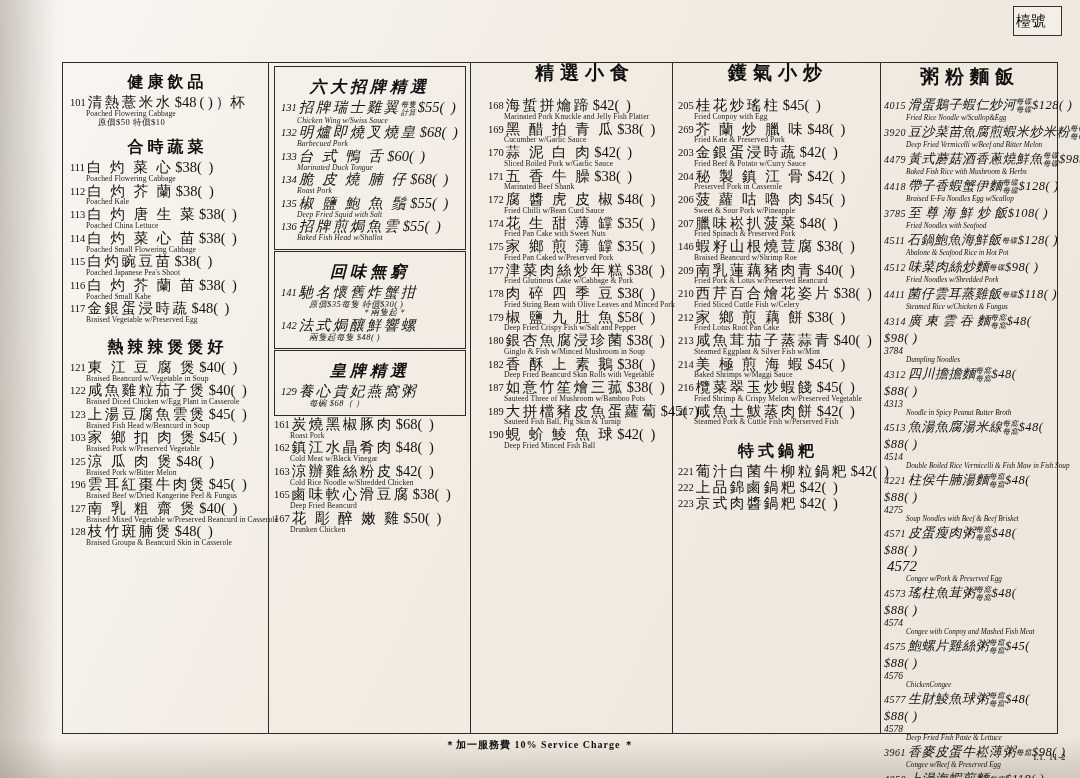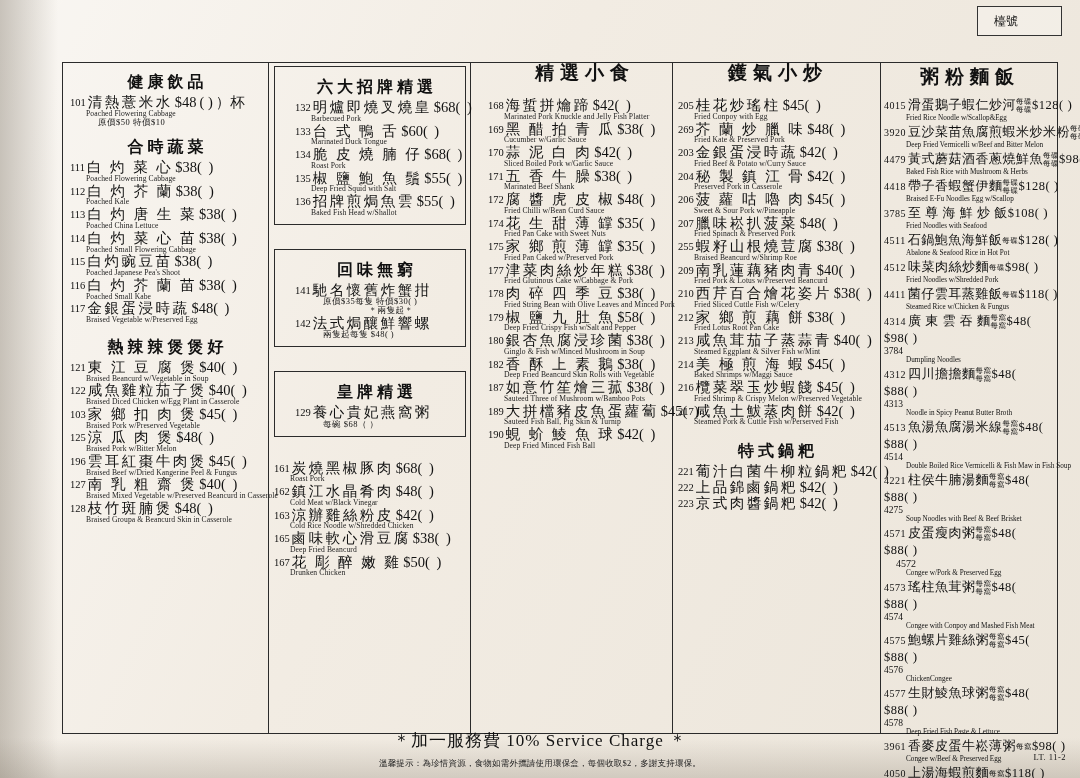--- a/index.html
+++ b/index.html
@@ -18,23 +18,23 @@
       #f2ece3;
   }
   .shadow-left{position:absolute;left:0;top:0;width:58px;height:100%;background:linear-gradient(to right, rgba(120,110,95,0.38), rgba(120,110,95,0));}
   .shadow-bottom{position:absolute;left:0;bottom:0;height:40px;width:100%;background:linear-gradient(to top, rgba(120,110,95,0.25), rgba(120,110,95,0));}
   .box{
     position:absolute;
     border:1.5px solid #2b2b2b;
     box-sizing:border-box;
   }
   .tablenum{
-    position:absolute;right:18px;top:6px;width:85px;height:30px;
+    position:absolute;right:18px;top:6px;width:49px;height:30px;
     border:1.3px solid #333;box-sizing:border-box;
-    font-size:12px;line-height:28px;padding-left:16px;
+    font-size:15px;line-height:28px;padding-left:2px;
     background:rgba(255,255,255,0.25);
   }
   .frame{left:62px;top:62px;width:996px;height:672px;}
   .vline{position:absolute;top:62px;width:0;border-left:1.4px solid #2b2b2b;height:672px;}
   .colhead{
     text-align:center;font-weight:bold;font-size:19px;letter-spacing:6px;
     margin-top:2px;
   }
   .secthead{
     text-align:center;font-weight:bold;font-size:16px;letter-spacing:4px;
@@ -46,30 +46,30 @@
     margin:0 0 1px 0;
     line-height:1.02;
   }
   .zh{font-size:14.5px;white-space:nowrap;}
   .zh .no{font-size:10.5px;vertical-align:1px;margin-right:2px;letter-spacing:0;}
   .zh .nm{letter-spacing:2.5px;}
   .zh .pr{letter-spacing:0;margin-left:2px;}
   .zh .paren{letter-spacing:0;margin-left:3px;}
   .en{font-size:7.6px;letter-spacing:0.1px;color:#222;margin-left:16px;white-space:nowrap;font-family:"Liberation Serif",serif;}
   .sub{font-size:8.5px;margin-left:28px;letter-spacing:0.5px;}
-  .boxed{border:1.4px solid #2b2b2b;box-sizing:border-box;padding:4px 6px 6px 20px;margin-bottom:24px;}
-  .r-item{position:relative;margin-bottom:1px;}
+  .boxed{border:1.4px solid #2b2b2b;box-sizing:border-box;padding:4px 6px 6px 6px;margin-bottom:1px;font-style:italic;}
+  .r-item{position:relative;margin-bottom:1px;font-style:italic;}
   .r-zh{font-size:13px;white-space:nowrap;letter-spacing:0.5px;}
   .r-zh .no{font-size:10px;margin-right:2px;}
   .r-en{font-size:7.2px;margin-left:22px;white-space:nowrap;}
   .r-price{font-size:12.5px;}
   .tag{font-size:7.5px;display:inline-block;line-height:1.05;text-align:center;vertical-align:middle;}
   .footer{
     position:absolute;left:0;right:0;bottom:26px;text-align:center;
-    font-size:17px;font-weight:normal;letter-spacing:1px;
+    font-size:10px;font-weight:bold;letter-spacing:1px;
   }
   .footer2{
     position:absolute;left:0;right:0;bottom:8px;text-align:center;
     font-size:8.5px;letter-spacing:0.2px;color:#222;
   }
   .lt{position:absolute;right:14px;bottom:16px;font-size:8.5px;letter-spacing:0.5px;}
   .center{text-align:center;}
 </style>
 </head>
 <body>
@@ -127,20 +127,24 @@
       <div class="secthead">熱辣辣煲煲好</div>
       <div class="item ">
         <div class="zh"><span class="no">121</span><span class="nm">東 江 豆 腐 煲</span><span class="pr">$40(</span><span class="paren">  )</span></div>
         <div class="en">Braised Beancurd w/Vegetable in Soup</div>
       </div>
       <div class="item ">
         <div class="zh"><span class="no">122</span><span class="nm">咸魚雞粒茄子煲</span><span class="pr">$40(</span><span class="paren">  )</span></div>
         <div class="en">Braised Diced Chicken w/Egg Plant in Casserole</div>
       </div>
       <div class="item ">
+        <div class="zh"><span class="no">123</span><span class="nm">上湯豆腐魚雲煲</span><span class="pr">$45(</span><span class="paren">  )</span></div>
+        <div class="en">Braised Fish Head w/Beancurd in Soup</div>
+      </div>
+      <div class="item ">
         <div class="zh"><span class="no">103</span><span class="nm">家 鄉 扣 肉 煲</span><span class="pr">$45(</span><span class="paren">  )</span></div>
         <div class="en">Braised Pork w/Preserved Vegetable</div>
       </div>
       <div class="item ">
         <div class="zh"><span class="no">125</span><span class="nm">涼 瓜 肉 煲</span><span class="pr">$48(</span><span class="paren">  )</span></div>
         <div class="en">Braised Pork w/Bitter Melon</div>
       </div>
       <div class="item ">
         <div class="zh"><span class="no">196</span><span class="nm">雲耳紅棗牛肉煲</span><span class="pr">$45(</span><span class="paren">  )</span></div>
         <div class="en">Braised Beef w/Dried Kangerine Peel &amp; Fungus</div>
@@ -152,20 +156,24 @@
       <div class="item ">
         <div class="zh"><span class="no">128</span><span class="nm">枝竹斑腩煲</span><span class="pr">$48(</span><span class="paren">  )</span></div>
         <div class="en">Braised Groupa &amp; Beancurd Skin in Casserole</div>
       </div>
     </div>
 
   <div class="col" id="c2" style="left:274px;top:66px;width:192px;">
       <div class="boxed">
         <div class="secthead">六大招牌精選</div>
         <div class="item ">
+          <div class="zh"><span class="no">131</span><span class="nm">招牌瑞士雞翼</span><span class="tag">每隻<br>計算</span><span class="pr">$55(</span><span class="paren">  )</span></div>
+          <div class="en">Chicken Wing w/Swiss Sauce</div>
+        </div>
+        <div class="item ">
           <div class="zh"><span class="no">132</span><span class="nm">明爐即燒叉燒皇</span><span class="pr">$68(</span><span class="paren">  )</span></div>
           <div class="en">Barbecued Pork</div>
         </div>
         <div class="item ">
           <div class="zh"><span class="no">133</span><span class="nm">台 式 鴨 舌</span><span class="pr">$60(</span><span class="paren">  )</span></div>
           <div class="en">Marinated Duck Tongue</div>
         </div>
         <div class="item ">
           <div class="zh"><span class="no">134</span><span class="nm">脆 皮 燒 腩 仔</span><span class="pr">$68(</span><span class="paren">  )</span></div>
           <div class="en">Roast Pork</div>
@@ -306,21 +314,21 @@
       </div>
       <div class="item ">
         <div class="zh"><span class="no">206</span><span class="nm">菠 蘿 咕 嚕 肉</span><span class="pr">$45(</span><span class="paren">  )</span></div>
         <div class="en">Sweet &amp; Sour Pork w/Pineapple</div>
       </div>
       <div class="item ">
         <div class="zh"><span class="no">207</span><span class="nm">臘味崧扒菠菜</span><span class="pr">$48(</span><span class="paren">  )</span></div>
         <div class="en">Fried Spinach &amp; Preserved Pork</div>
       </div>
       <div class="item ">
-        <div class="zh"><span class="no">255</span><span class="nm">蝦籽山根燒荳腐</span><span class="pr">$38(</span><span class="paren">  )</span></div>
+        <div class="zh"><span class="no">146</span><span class="nm">蝦籽山根燒荳腐</span><span class="pr">$38(</span><span class="paren">  )</span></div>
         <div class="en">Braised Beancurd w/Shrimp Roe</div>
       </div>
       <div class="item ">
         <div class="zh"><span class="no">209</span><span class="nm">南乳蓮藕豬肉青</span><span class="pr">$40(</span><span class="paren">  )</span></div>
         <div class="en">Fried Pork &amp; Lotus w/Preserved Beancurd</div>
       </div>
       <div class="item ">
         <div class="zh"><span class="no">210</span><span class="nm">西芹百合燴花姿片</span><span class="pr">$38(</span><span class="paren">  )</span></div>
         <div class="en">Fried Sliced Cuttle Fish w/Celery</div>
       </div>
@@ -407,21 +415,21 @@
         <div class="no" style="font-size:9.5px;margin-left:0">4514</div>
         <div class="r-en">Double Boiled Rice Vermicelli &amp; Fish Maw in Fish Soup</div>
       </div>
       <div class="r-item">
         <div class="r-zh"><span class="no">4221</span><span>柱侯牛腩湯麵</span><span class="tag">每窩<br>每窩</span><span class="r-price">$48(<br>$88(</span><span class="paren">  )</span></div>
         <div class="no" style="font-size:9.5px;margin-left:0">4275</div>
         <div class="r-en">Soup Noodles with Beef &amp; Beef Brisket</div>
       </div>
       <div class="r-item">
         <div class="r-zh"><span class="no">4571</span><span>皮蛋瘦肉粥</span><span class="tag">每窩<br>每窩</span><span class="r-price">$48(<br>$88(</span><span class="paren">  )</span></div>
-        <div class="no" style="font-size:10px;margin-left:12px">4572</div>
+        <div class="no" style="font-size:15px;margin-left:3px">4572</div>
         <div class="r-en">Congee w/Pork &amp; Preserved Egg</div>
       </div>
       <div class="r-item">
         <div class="r-zh"><span class="no">4573</span><span>瑤柱魚茸粥</span><span class="tag">每窩<br>每窩</span><span class="r-price">$48(<br>$88(</span><span class="paren">  )</span></div>
         <div class="no" style="font-size:9.5px;margin-left:0">4574</div>
         <div class="r-en">Congee with Conpoy and Mashed Fish Meat</div>
       </div>
       <div class="r-item">
         <div class="r-zh"><span class="no">4575</span><span>鮑螺片雞絲粥</span><span class="tag">每窩<br>每窩</span><span class="r-price">$45(<br>$88(</span><span class="paren">  )</span></div>
         <div class="no" style="font-size:9.5px;margin-left:0">4576</div>
@@ -435,15 +443,14 @@
       <div class="r-item">
         <div class="r-zh"><span class="no">3961</span><span>香麥皮蛋牛崧薄粥</span><span class="tag">每窩</span><span class="r-price">$98(</span><span class="paren">  )</span></div>
         <div class="r-en">Congee w/Beef &amp; Preserved Egg</div>
       </div>
       <div class="r-item">
         <div class="r-zh"><span class="no">4050</span><span>上湯海蝦煎麵</span><span class="tag">每窩</span><span class="r-price">$118(</span><span class="paren">  )</span></div>
       </div>
     </div>
 
   <div class="footer">＊加一服務費 10% Service Charge ＊</div>
-  <div class="footer2">溫馨提示：為珍惜資源，食物如需外攜請使用環保盒，每個收取$2，多謝支持環保。</div>
   <div class="lt">LT. 11-2</div>
 </div>
 
 </body></html>

